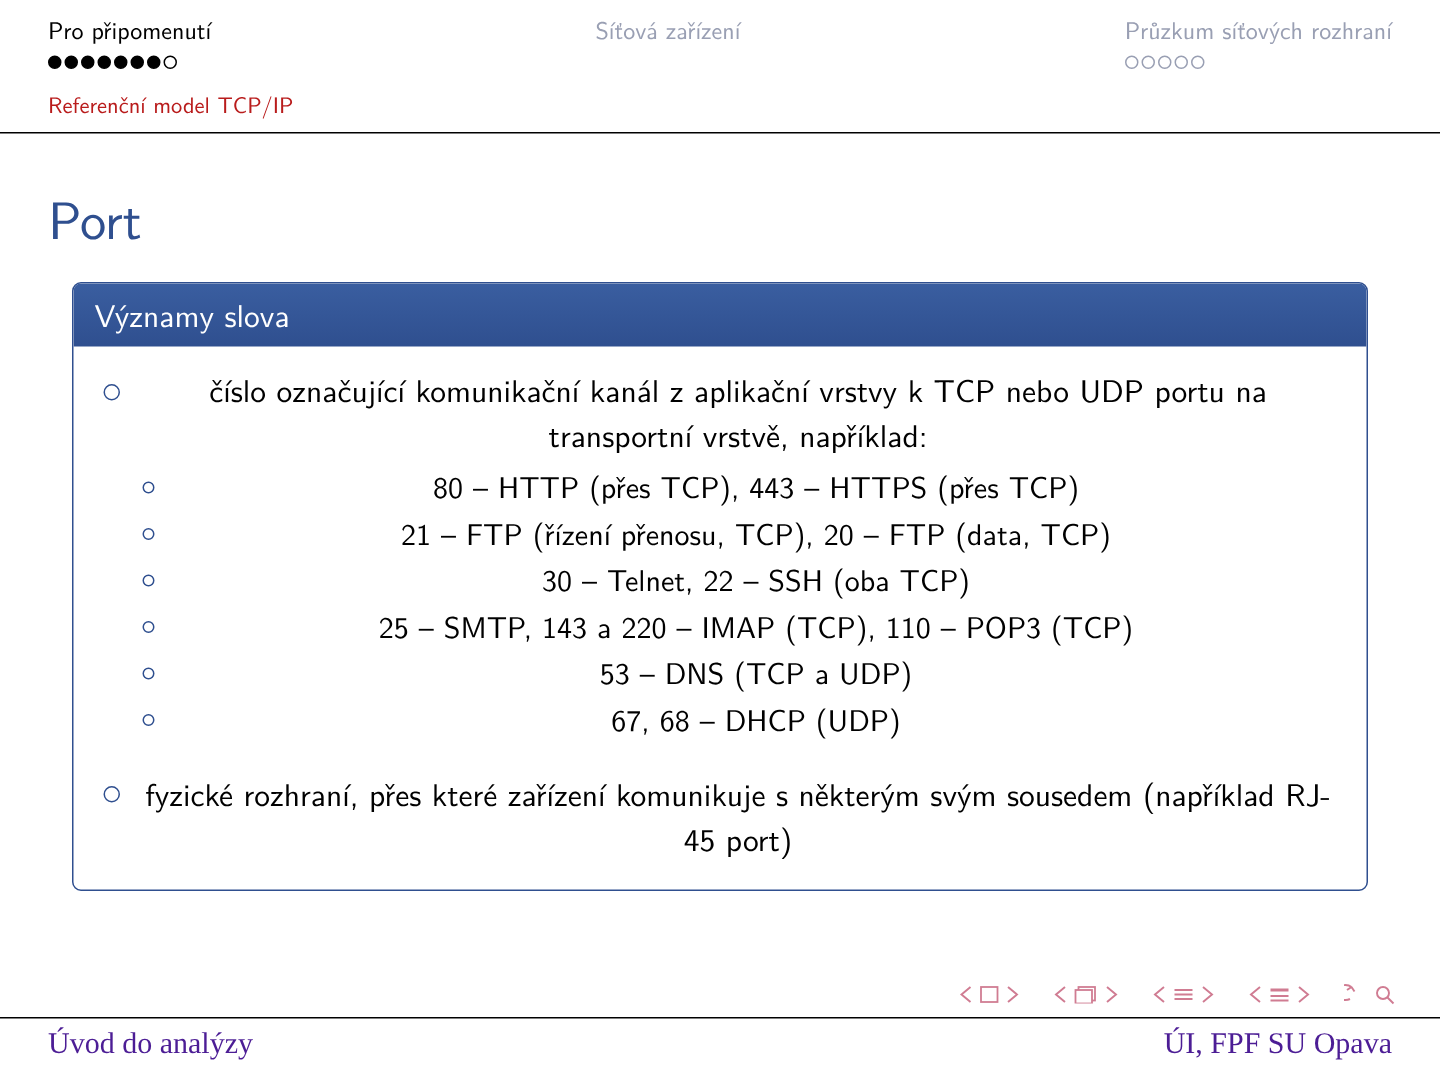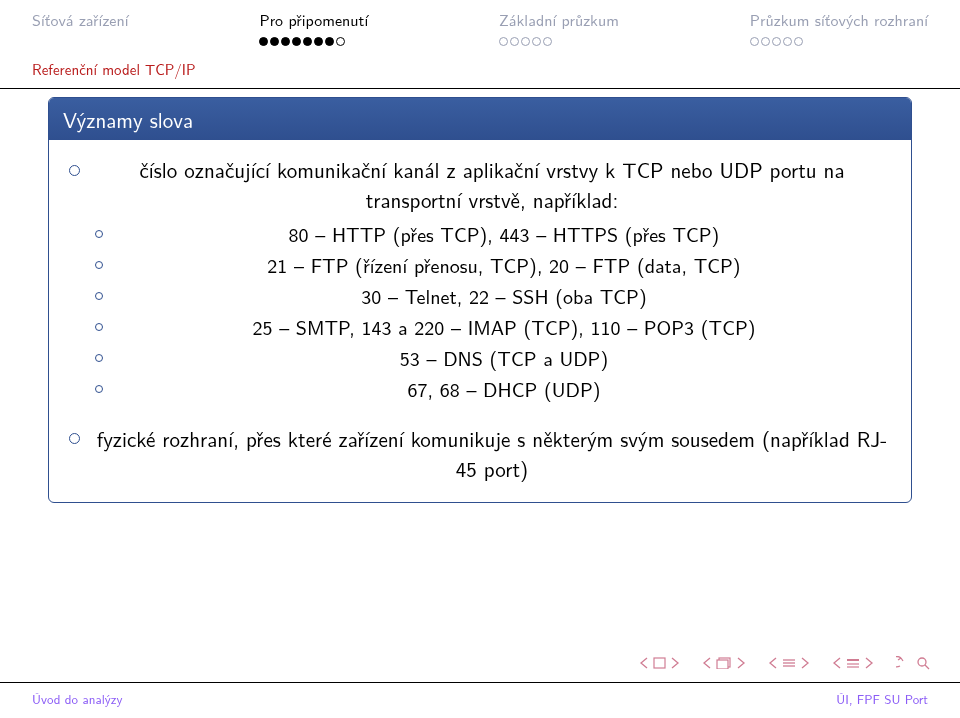--- a/index.html
+++ b/index.html
@@ -111,73 +111,65 @@
   }
   .navsyms .grp { display: flex; align-items: center; gap: 4px; }
   .sym { display: inline-block; line-height: 1; }
   .sym svg { display: block; }
   .footer {
     position: absolute;
     left: 0; right: 0; bottom: 0;
     border-top: 1px solid #000;
     display: flex;
     justify-content: space-between;
-    font-size: 13px;
+    font-size: 20px;
     padding: 6px 32px 10px 32px;
-    color: #8b5cf6;
+    color: #4c1d95;
+    font-family: Liberation Serif, serif;
   }
 </style>
 </head>
 <body>
 
 <div class="slide">
 
   <div class="nav" id="nav-sections">
+      <div class="nav-item active">
+        <div class="nav-label">Pro připomenutí</div>
+        <div class="dots">
+          <span class="dot filled"></span>
+          <span class="dot filled"></span>
+          <span class="dot filled"></span>
+          <span class="dot filled"></span>
+          <span class="dot filled"></span>
+          <span class="dot filled"></span>
+          <span class="dot filled"></span>
+          <span class="dot current"></span>
+        </div>
+      </div>
       <div class="nav-item">
         <div class="nav-label">Síťová zařízení</div>
         <div class="dots"></div>
       </div>
-      <div class="nav-item active">
-        <div class="nav-label">Pro připomenutí</div>
-        <div class="dots">
-          <span class="dot filled"></span>
-          <span class="dot filled"></span>
-          <span class="dot filled"></span>
-          <span class="dot filled"></span>
-          <span class="dot filled"></span>
-          <span class="dot filled"></span>
-          <span class="dot filled"></span>
-          <span class="dot current"></span>
-        </div>
-      </div>
-      <div class="nav-item">
-        <div class="nav-label">Základní průzkum</div>
-        <div class="dots">
-          <span class="dot"></span>
-          <span class="dot"></span>
-          <span class="dot"></span>
-          <span class="dot"></span>
-          <span class="dot"></span>
-        </div>
-      </div>
       <div class="nav-item last">
         <div class="nav-label">Průzkum síťových rozhraní</div>
         <div class="dots">
           <span class="dot"></span>
           <span class="dot"></span>
           <span class="dot"></span>
           <span class="dot"></span>
           <span class="dot"></span>
         </div>
       </div>
     </div>
 
   <div class="subsection">Referenční model TCP/IP</div>
   <hr class="div">
 
+  <div class="title">Port</div>
 
   <div class="block">
     <div class="block-title">Významy slova</div>
     <div class="block-body">
       <ul class="top" id="block-list">
           <li><span>číslo označující komunikační kanál z aplikační vrstvy k TCP nebo UDP portu na transportní vrstvě, například:</span><ul class="sub">
               <li>80 – HTTP (přes TCP), 443 – HTTPS (přes TCP)</li>
               <li>21 – FTP (řízení přenosu, TCP), 20 – FTP (data, TCP)</li>
               <li>30 – Telnet, 22 – SSH (oba TCP)</li>
               <li>25 – SMTP, 143 a 220 – IMAP (TCP), 110 – POP3 (TCP)</li>
@@ -274,15 +266,15 @@
         <svg width="14" height="14" viewBox="0 0 14 14">
             <circle cx="6" cy="6" r="4" fill="none" stroke="#c86680" stroke-width="1.3"></circle>
             <line x1="9" y1="9" x2="13" y2="13" stroke="#c86680" stroke-width="1.3"></line>
           </svg>
       </span>
     </span>
   </div>
 
   <div class="footer">
     <span>Úvod do analýzy</span>
-    <span>ÚI, FPF SU Port</span>
+    <span>ÚI, FPF SU Opava</span>
   </div>
 </div>
 
 </body></html>

